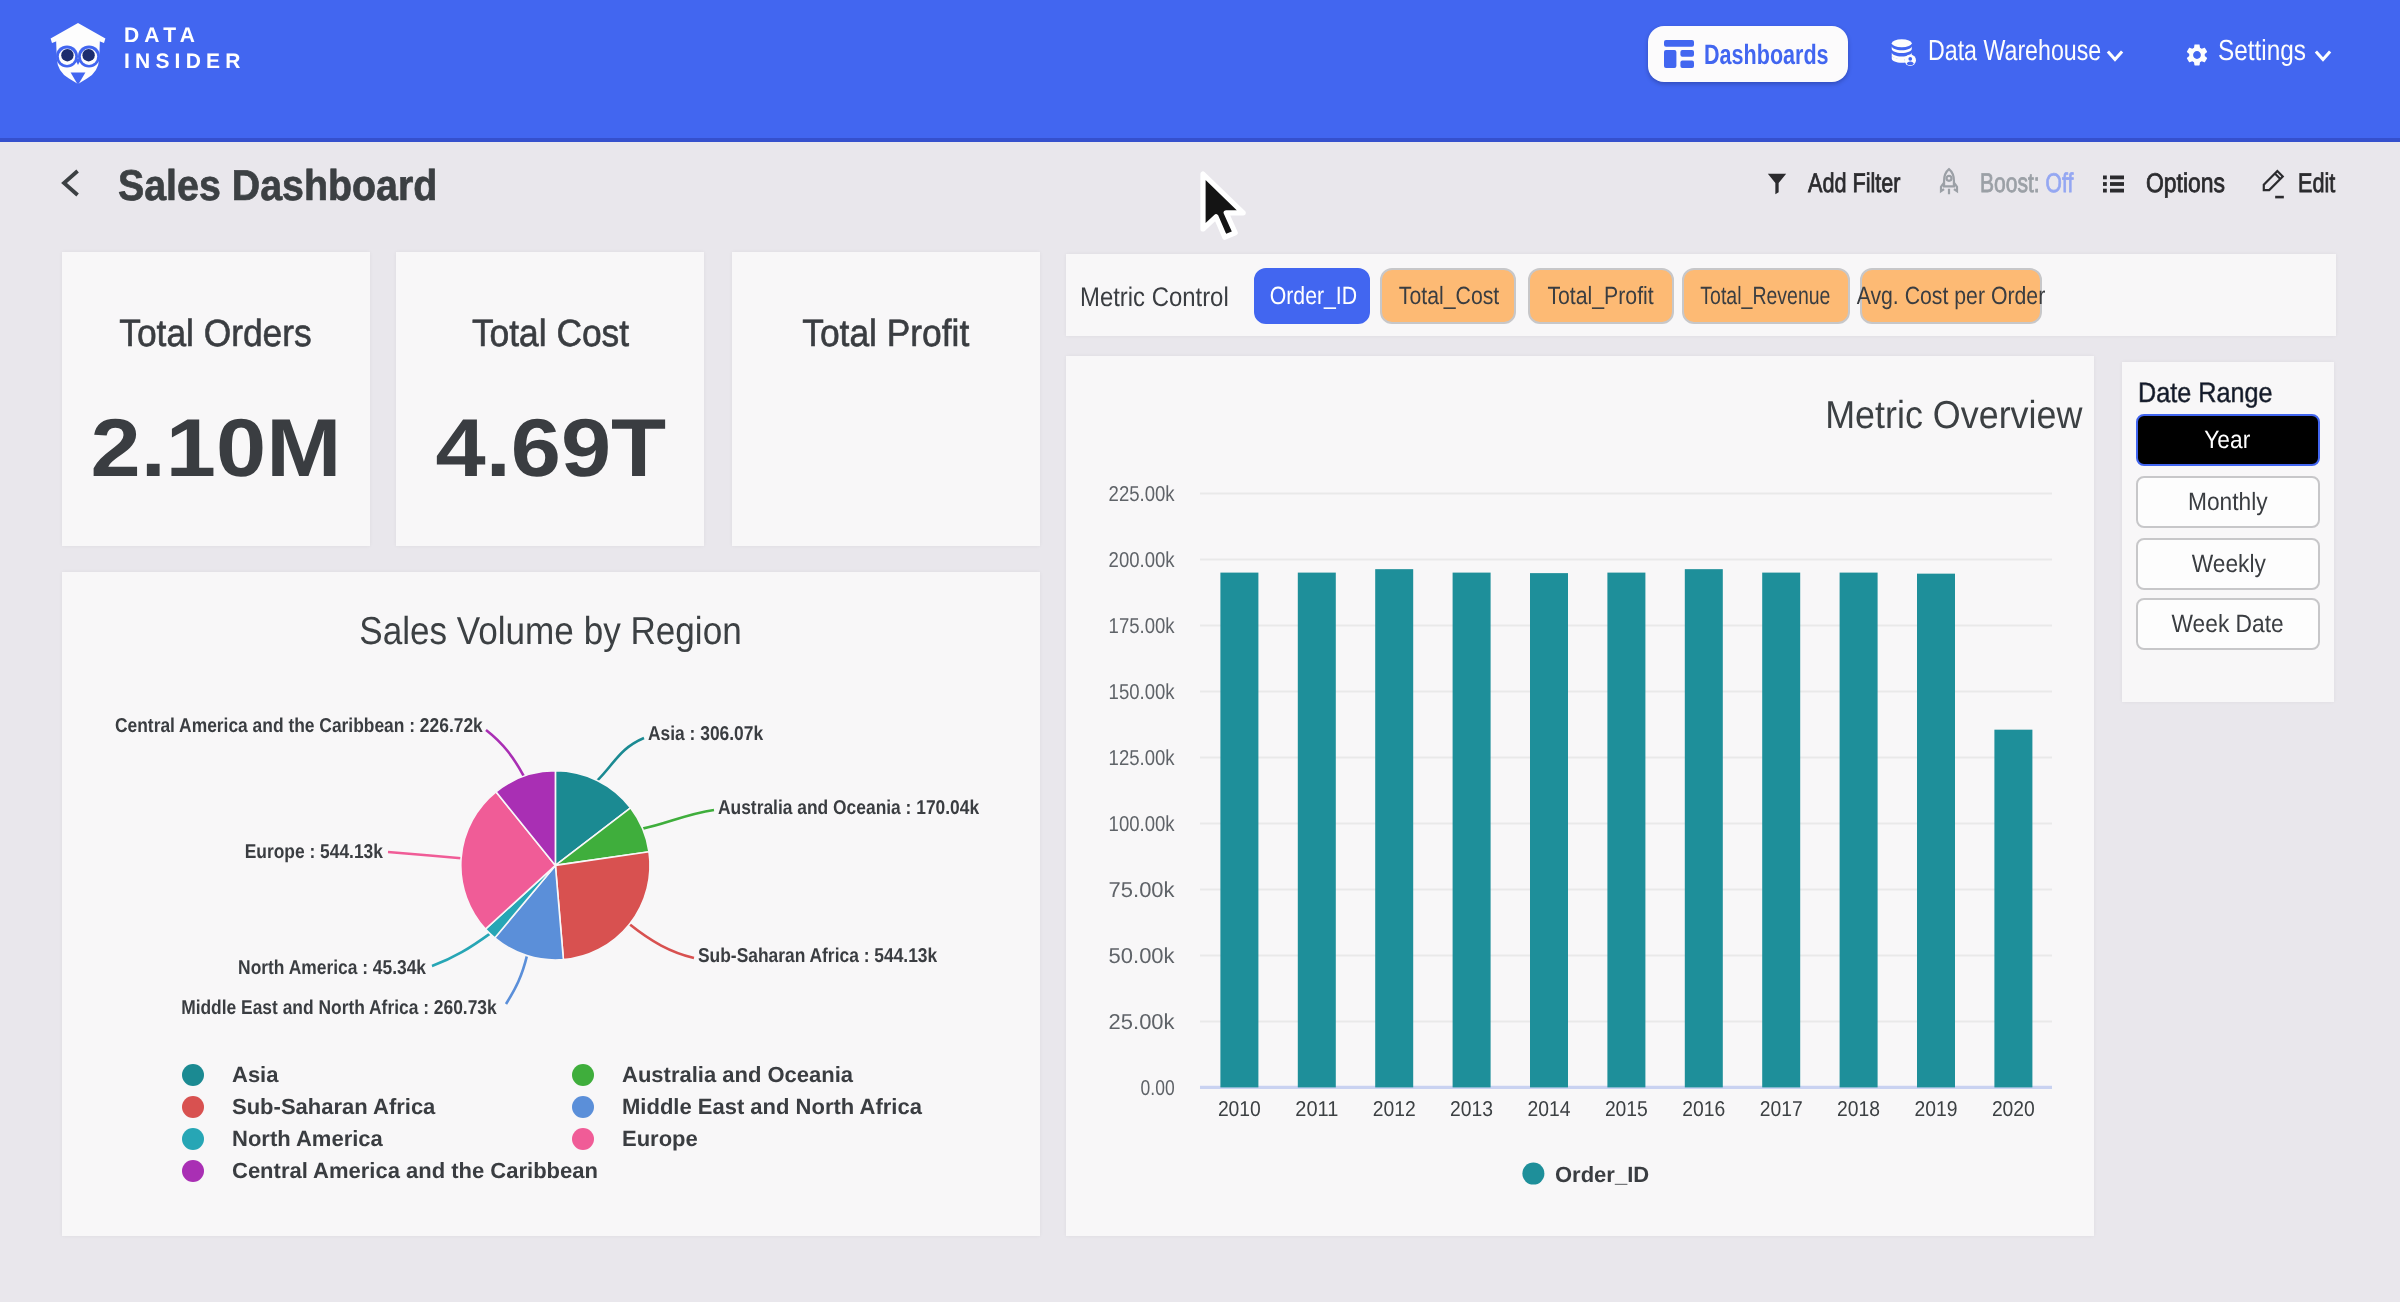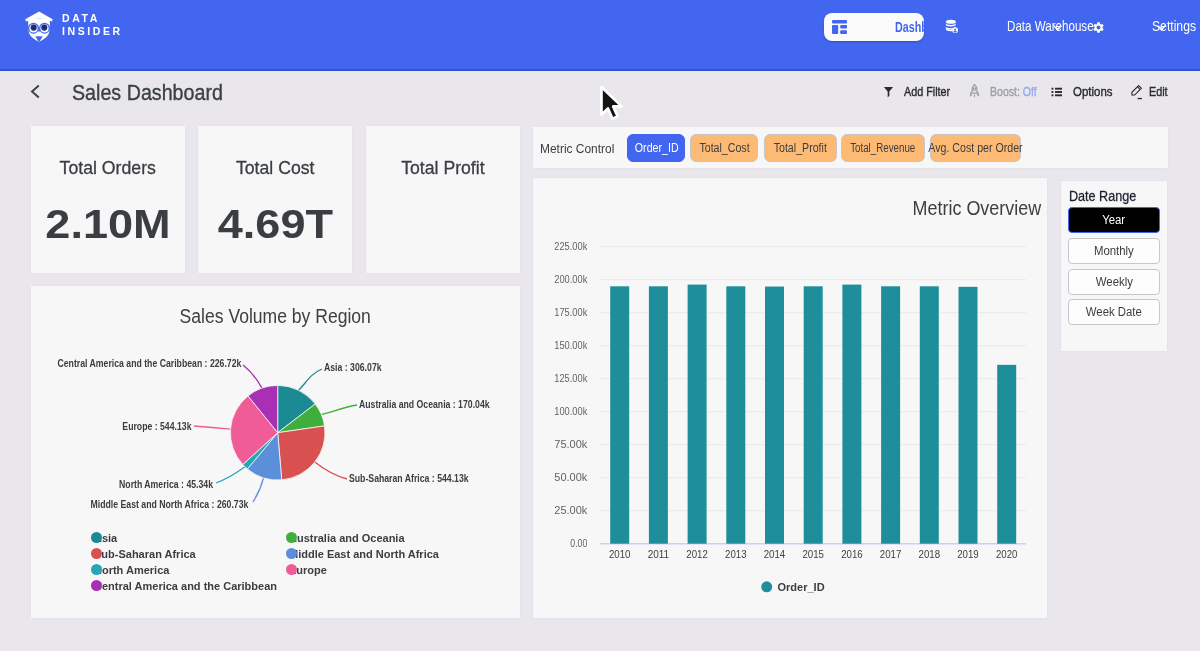--- a/index.html
+++ b/index.html
@@ -6,24 +6,24 @@
 html,body { width:1200px; height:651px; overflow:hidden; }
 body { font-family:"Liberation Sans", sans-serif; background:#e9e7ec; position:relative; }
 .abs { position:absolute; }
 .card { position:absolute; background:#f8f7f8; box-shadow:0 0 2px rgba(0,0,0,0.05); }
 .sxl { display:inline-block; transform-origin:0 50%; white-space:nowrap; }
 .sxc { display:inline-block; transform-origin:50% 50%; white-space:nowrap; }
 
 
 #nav { position:absolute; left:0; top:0; width:1200px; height:71px; background:#4266f0; box-shadow:inset 0 -2px 0 rgba(30,40,140,0.35); }
 #logo-text { position:absolute; left:62px; top:12px; color:#fff; font-size:10.5px; font-weight:bold; letter-spacing:2.6px; line-height:13px; }
-.navtxt { position:absolute; color:#fdfdfd; font-size:14.5px; line-height:15px;margin-left:43px; }
-
-
-#title { position:absolute; left:72px; top:81px; font-size:21.5px; color:#3c4043; font-weight:400; -webkit-text-stroke:0.35px #3c4043; }
+.navtxt { position:absolute; color:#fdfdfd; font-size:14.5px; line-height:15px; }
+
+
+#title { position:absolute; left:59px; top:81px; font-size:21.5px; color:#3c4043; font-weight:700; -webkit-text-stroke:0.35px #3c4043; }
 .hdr-item { position:absolute; top:84px; font-size:13.5px; color:#2b2b2e; font-weight:500; -webkit-text-stroke:0.4px #2b2b2e; line-height:15px; }
 
 
 .kpi { top:126px; height:147px; width:154px; text-align:center; }
 .kpi .t { margin-top:31px; font-size:19px; color:#3a3d41; font-weight:500; -webkit-text-stroke:0.3px #3a3d41; }
 .kpi .v { margin-top:22px; font-size:41px; color:#3a3d41; font-weight:bold; }
 
 
 #mc { left:533px; top:127px; width:635px; height:41px; }
 #mc .lbl { position:absolute; left:7px; top:14px; font-size:13.5px; color:#3a3d41; }
@@ -39,21 +39,21 @@
 #dr .t { position:absolute; left:8px; top:7px; font-size:14px; font-weight:500; color:#0f172a; -webkit-text-stroke:0.3px #3a3d41; }
 .drbtn { position:absolute; left:7px; width:92px; height:26px; border-radius:4px; background:#fdfdfd; border:1px solid #c7c7c9; color:#3a3d41; font-size:12.5px; display:flex; align-items:center; justify-content:center; }
 .drbtn.sel { background:#000000; border-color:#4266f0; color:#fff; }
 
 
 #pie { left:31px; top:286px; width:489px; height:332px; }
 #pie .title { position:absolute; top:19px; width:100%; text-align:center; font-size:19.5px; color:#3c4043; }
 .plabel { position:absolute; font-size:10px; font-weight:bold; color:#3a3d41; white-space:nowrap; }
 .pl { transform:scaleX(0.87); transform-origin:0 50%; }
 .pr { transform:scaleX(0.87); transform-origin:100% 50%; }
-.leg { position:absolute; font-size:11px; font-weight:bold; color:#3a3d41; white-space:nowrap; padding-left:3px; }
+.leg { position:absolute; font-size:11px; font-weight:bold; color:#3a3d41; white-space:nowrap; padding-left:25px; }
 .leg .dot { position:absolute; left:0; top:0px; width:11px; height:11px; border-radius:50%; }
 </style>
 </head>
 <body>
 
 <div id="nav">
   <svg class="abs" style="left:24px;top:10px" width="30" height="34" viewBox="0 0 30 34">
     <path d="M4,8.5 L26,8.5 L25.6,19.5 Q25.2,26 19.5,29.3 L15,32 L10.5,29.3 Q4.8,26 4.4,19.5 Z" fill="#fdfdfd"></path>
     <path d="M15,32.5 L11.3,26.3 L18.7,26.3 Z" fill="#4266f0"></path>
     <circle cx="9.5" cy="18.2" r="5.5" fill="#4266f0"></circle>

